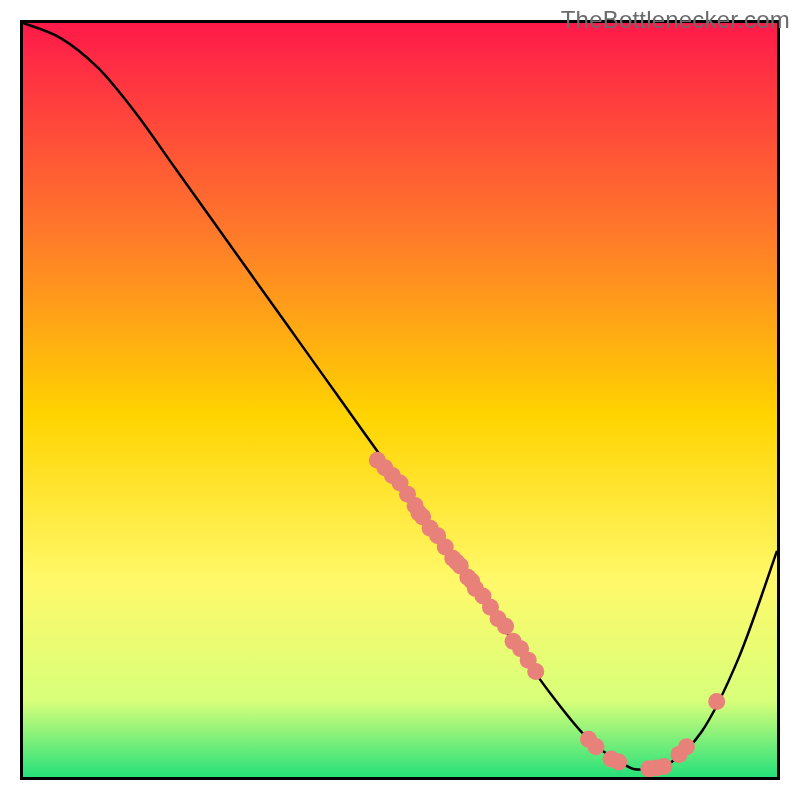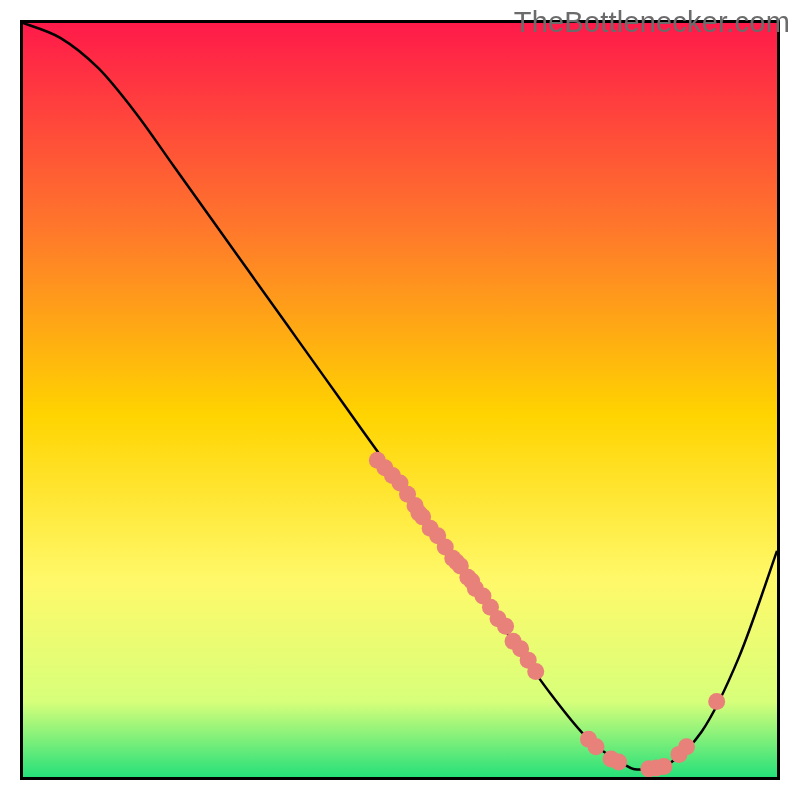--- a/index.html
+++ b/index.html
@@ -13,21 +13,21 @@
   .chart-container {
     position: relative;
     width: 800px;
     height: 800px;
     background: #ffffff;
   }
   .watermark {
     position: absolute;
     top: 6px;
     right: 10px;
-    font-size: 29px;
+    font-size: 24px;
     font-weight: 500;
     color: #6b6b6b;
     letter-spacing: 0.2px;
     z-index: 5;
   }
   .plot-area {
     position: absolute;
     left: 20px;
     top: 20px;
     width: 760px;

